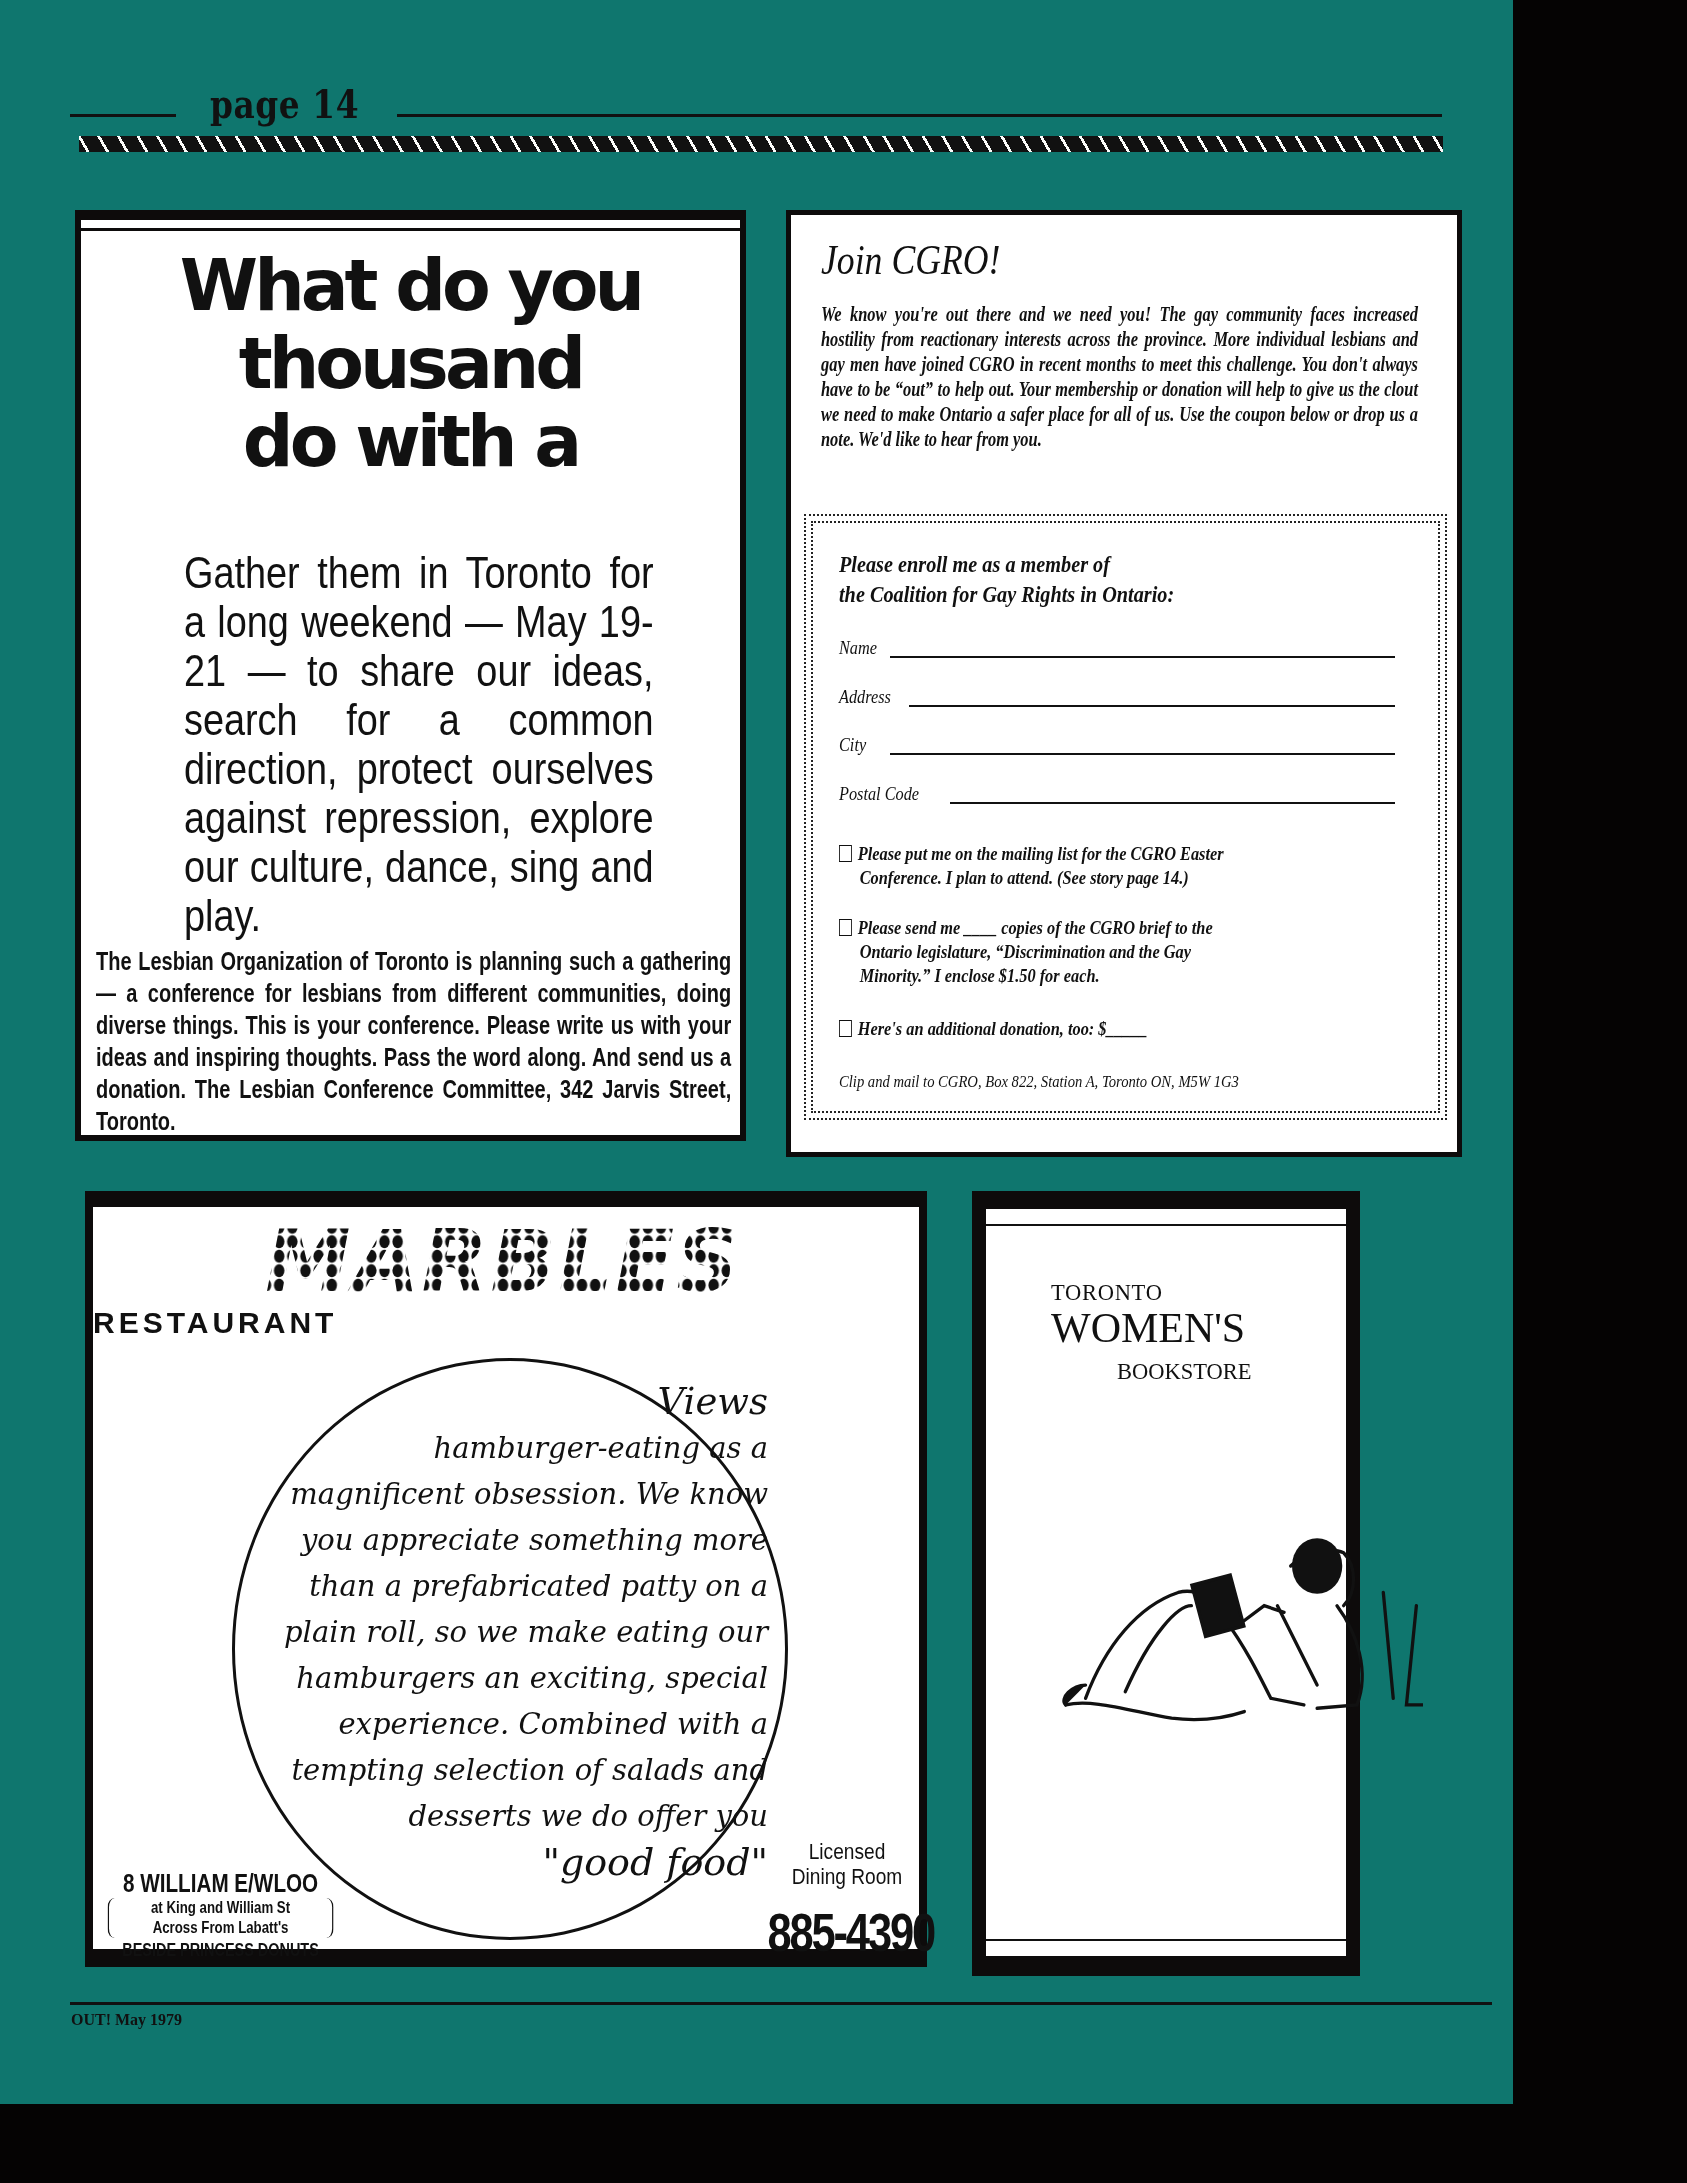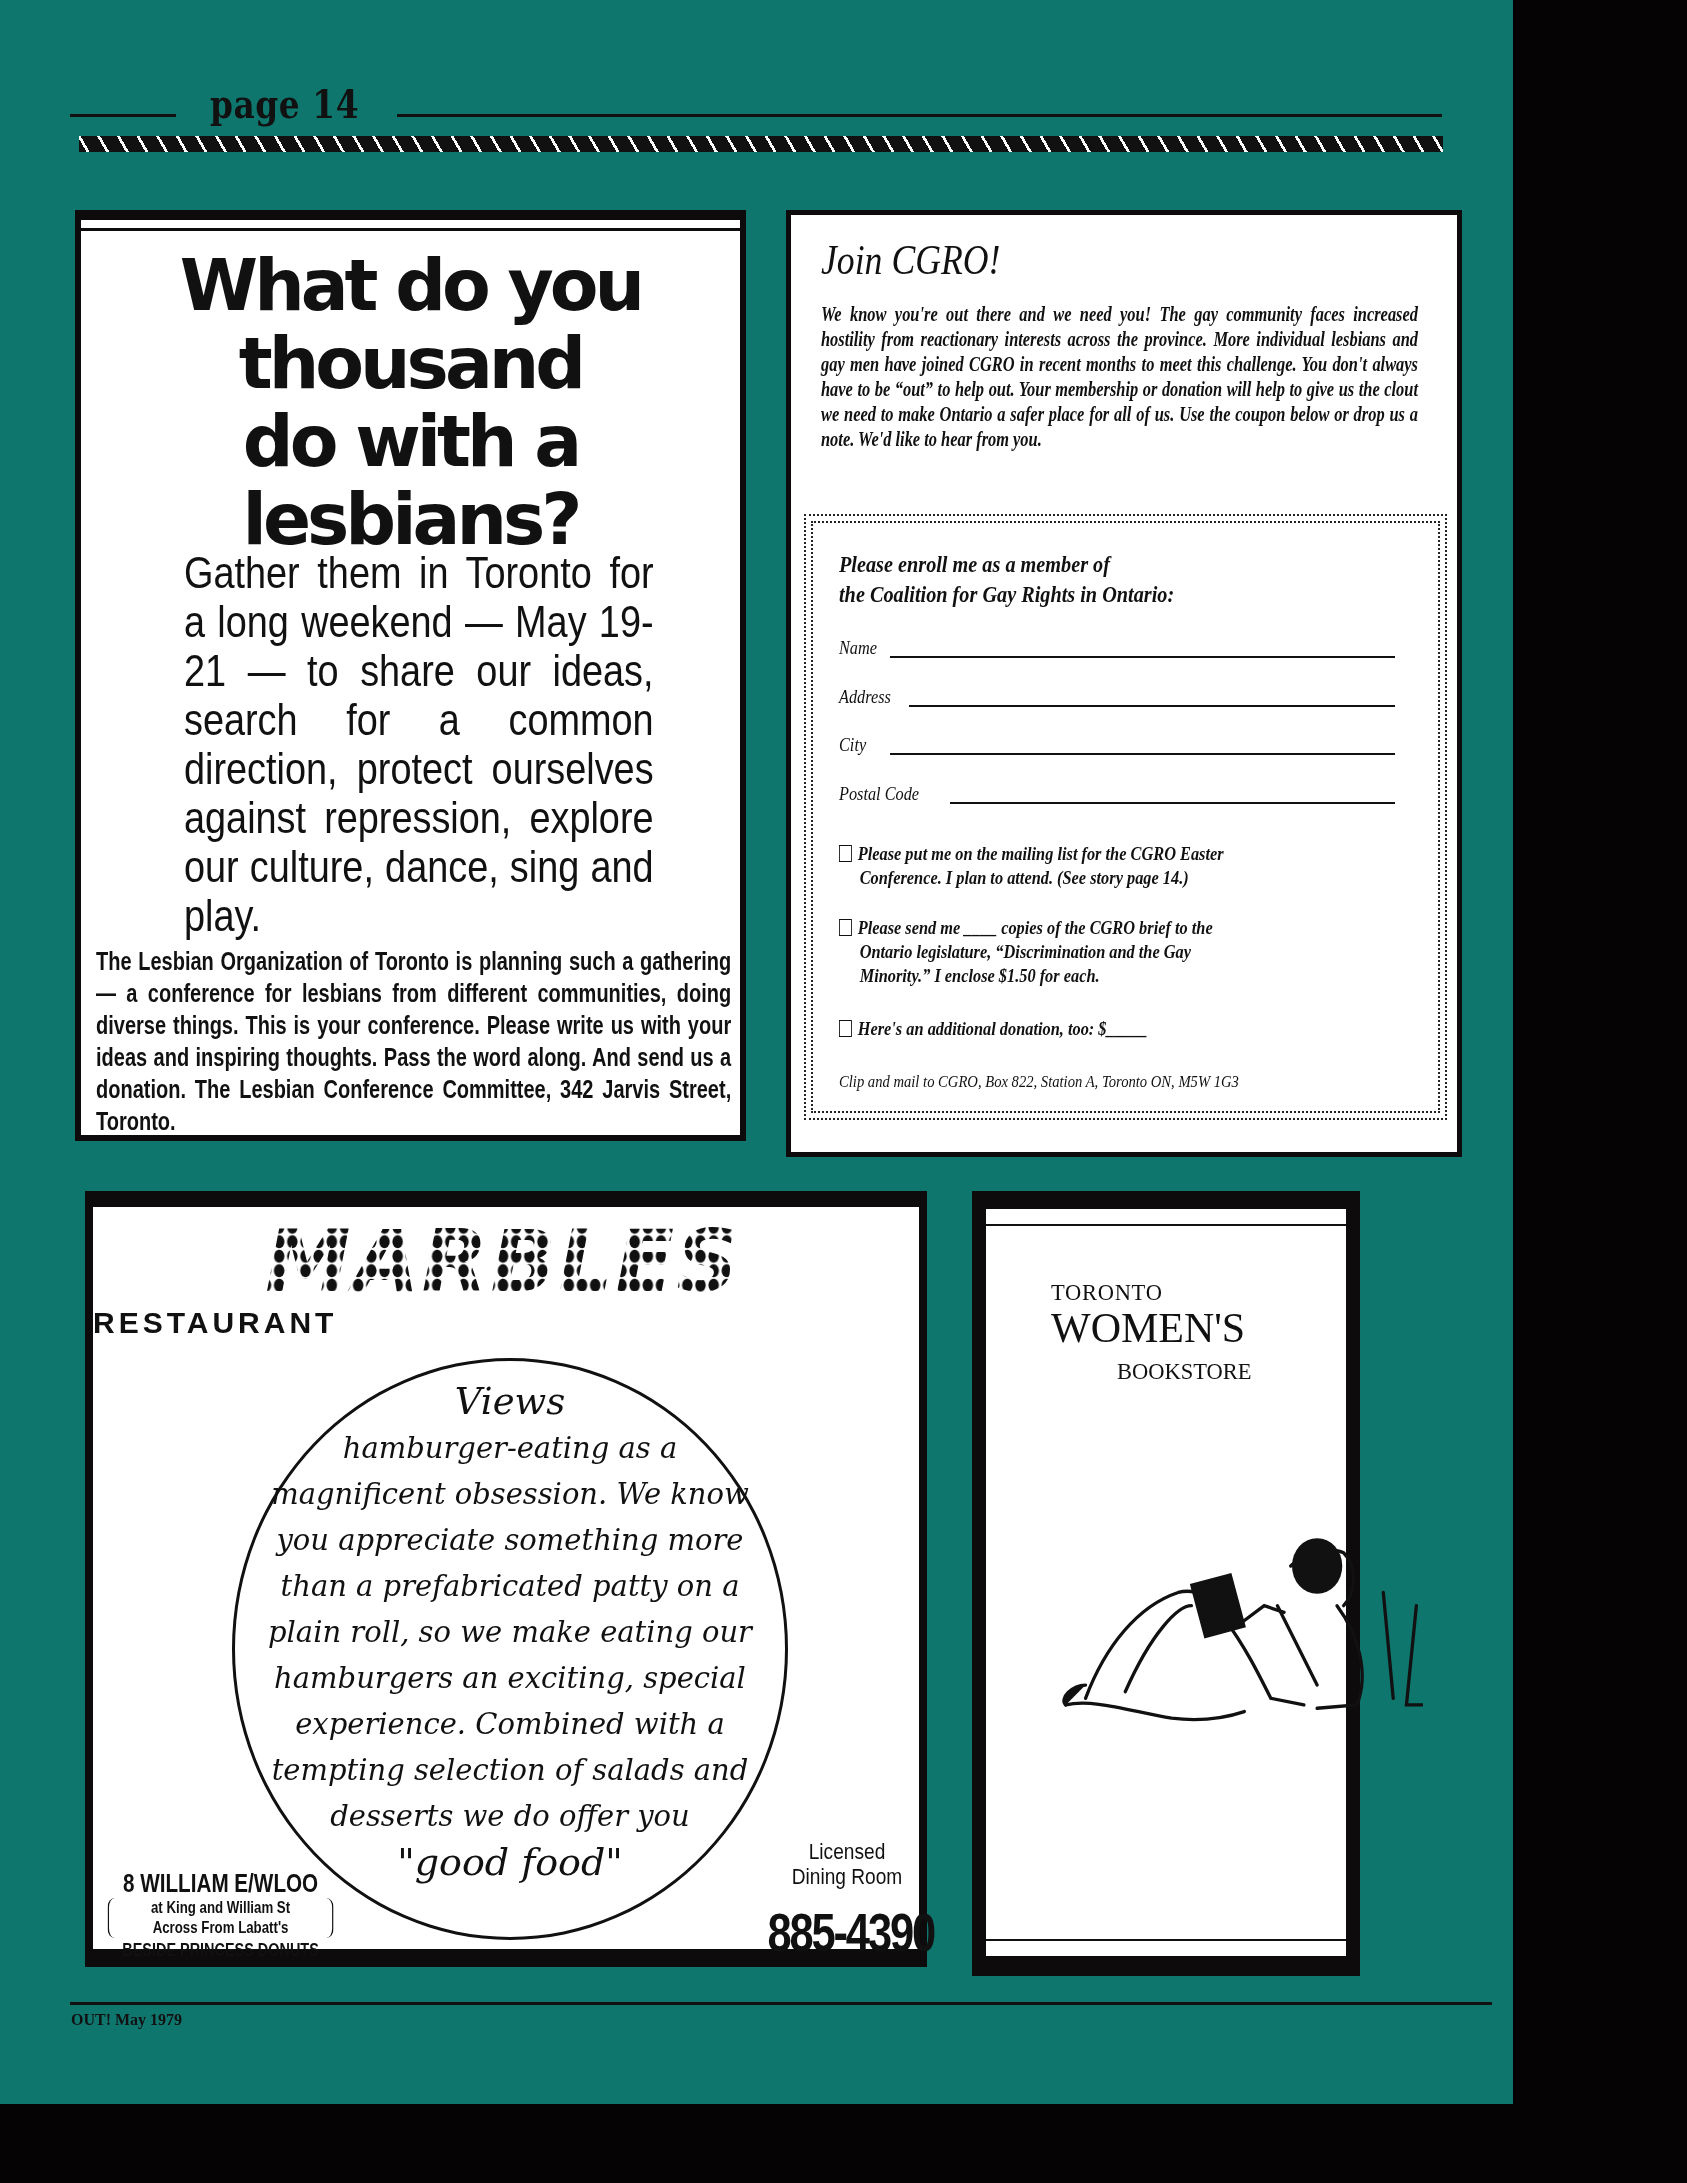--- a/index.html
+++ b/index.html
@@ -35,21 +35,21 @@
   .chk { position:absolute; left:33px; width:582px; font-style:italic; font-weight:bold; font-size:19px; line-height:24px; transform:scaleX(0.86); transform-origin:left top; width:662px; }
   .chk .box-ic { display:inline-block; width:13.2px; height:14.6px; border:1.3px solid #111; margin-right:6.6px; vertical-align:-2px; }
   .chk .indent { display:block; padding-left:24px; }
   .clip { position:absolute; left:33px; top:556px; font-style:italic; font-size:17px; transform:scaleX(0.86); transform-origin:left top; width:728px; }
 
   
   .ad3 { left:85px; top:1191px; width:842px; height:776px; border:8px solid #0d0b0b; border-top-width:16px; border-bottom-width:18.5px; }
   .ad3-logo { position:absolute; left:152px; top:13.2px; width:516px; height:79px; }
   .ad3-rest { position:absolute; left:0; right:0; top:99px; font-family:"Liberation Sans", sans-serif; font-weight:bold; font-size:30px; letter-spacing:4px; }
   .ad3-circle { position:absolute; left:139px; top:151px; width:556px; height:582px; border:3.3px solid #111; border-radius:50%; box-sizing:border-box; }
-  .ad3-script { position:absolute; left:159px; top:172px; width:516px; text-align:center; font-family:"DejaVu Serif", serif; font-style:italic; font-size:29px; line-height:46px; }
+  .ad3-script { position:absolute; left:159px; top:172px; width:516px; text-align:right; font-family:"DejaVu Serif", serif; font-style:italic; font-size:29px; line-height:46px; }
   .ad3-script .first { font-size:37px; }
   .ad3-goodfood { font-size:38px; }
   .ad3-addr { position:absolute; left:9.3px; top:662px; width:251px; font-family:"Liberation Sans", sans-serif; font-weight:bold; text-align:center; transform:scaleX(0.78); transform-origin:left top; width:304px; }
   .ad3-addr .a1 { font-size:26.5px; line-height:29px; }
   .ad3-addr .a2 { font-size:17px; line-height:20px; border-left:2.6px solid #111; border-right:2.6px solid #111; border-radius:9.3px; margin:0 6.6px; }
   .ad3-addr .a3 { font-size:18.5px; line-height:24px; }
   .ad3-lic { position:absolute; left:668px; top:632px; width:172px; text-align:center; font-family:"Liberation Sans", sans-serif; font-size:22.5px; line-height:25px; transform:scaleX(0.85); }
   .ad3-phone { position:absolute; left:609px; top:695px; width:232px; text-align:right; font-family:"Liberation Sans", sans-serif; font-weight:bold; font-size:53px; letter-spacing:-2.6px; transform:scaleX(0.82); transform-origin:right top; }
 
   
@@ -75,21 +75,20 @@
   <div class="hdr-title">page 14</div>
   <div class="hdr-rule-r"></div>
   <div class="braid"></div>
 
   <div class="box ad1">
     <div class="inner-rule"></div>
     <div class="ad1-head">
       <div>What do you</div>
       <div>thousand</div>
       <div>do with a</div>
-      <div>lesbians?</div>
     </div>
     <div class="ad1-sub">Gather them in Toronto for a long weekend — May 19-21 — to share our ideas, search for a common direction, protect ourselves against repression, explore our culture, dance, sing and play.</div>
     <div class="ad1-body">The Lesbian Organization of Toronto is planning such a gathering — a conference for lesbians from different communities, doing diverse things. This is your conference. Please write us with your ideas and inspiring thoughts. Pass the word along. And send us a donation. The Lesbian Conference Committee, 342 Jarvis Street, Toronto.</div>
   </div>
 
   <div class="box ad2">
     <div class="ad2-title">Join CGRO!</div>
     <div class="ad2-intro">We know you're out there and we need you! The gay community faces increased hostility from reactionary interests across the province. More individual lesbians and gay men have joined CGRO in recent months to meet this challenge. You don't always have to be “out” to help out. Your membership or donation will help to give us the clout we need to make Ontario a safer place for all of us. Use the coupon below or drop us a note. We'd like to hear from you.</div>
     <div class="coupon">
       <div class="cp-lead">

